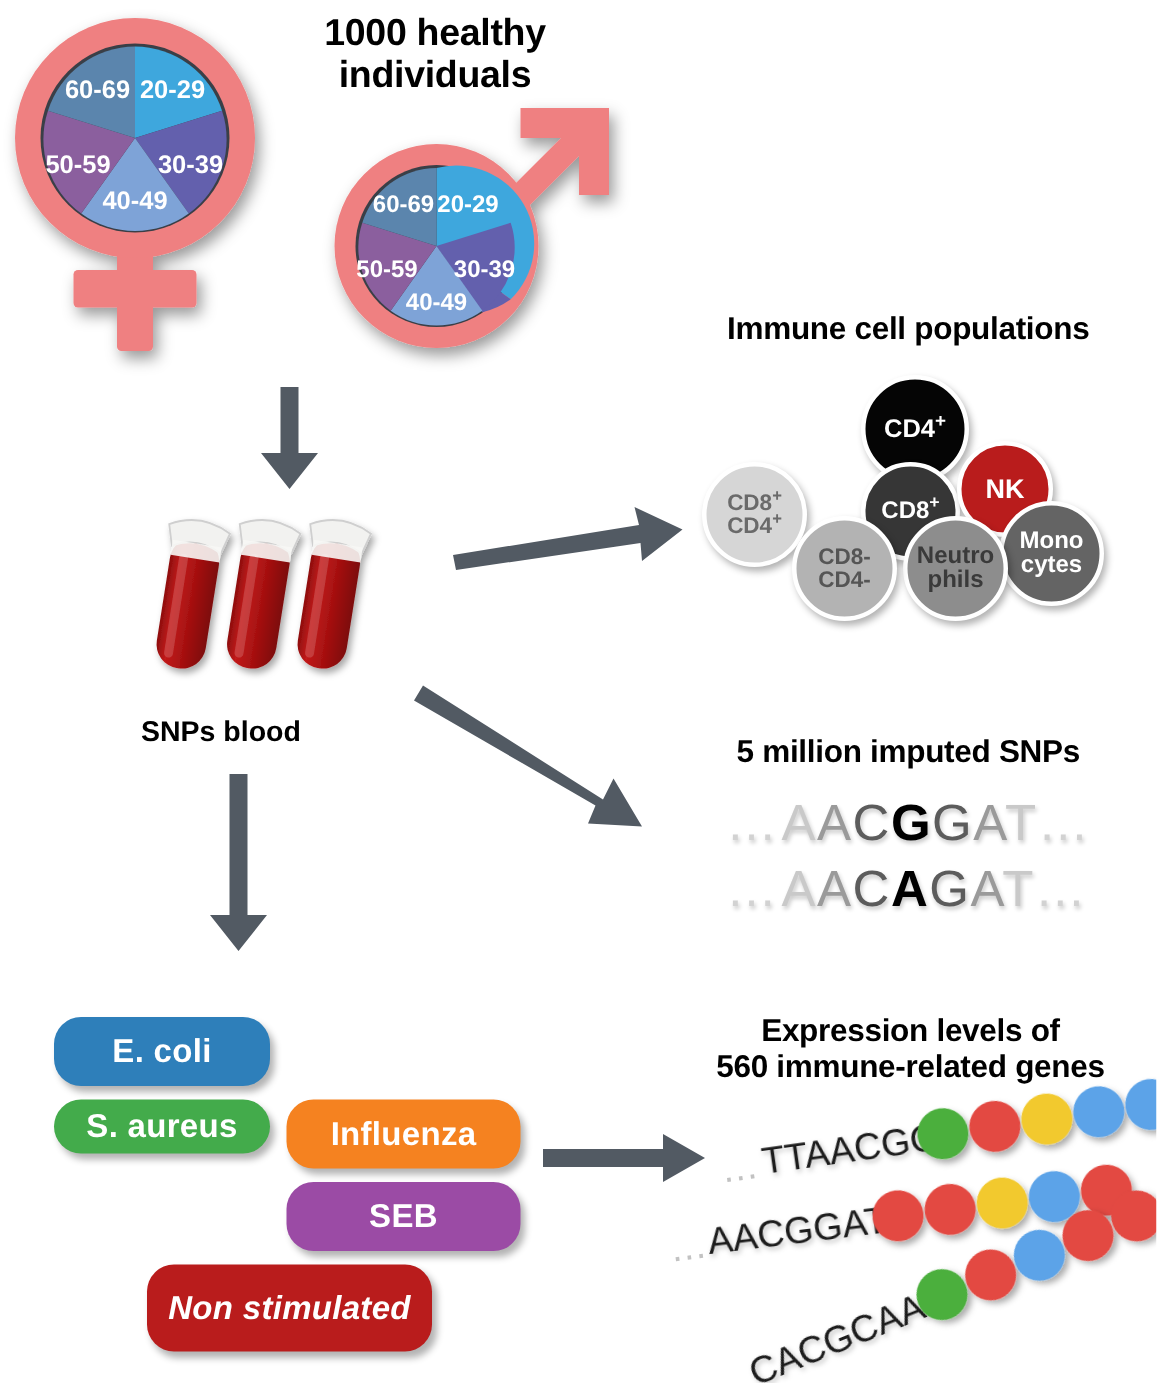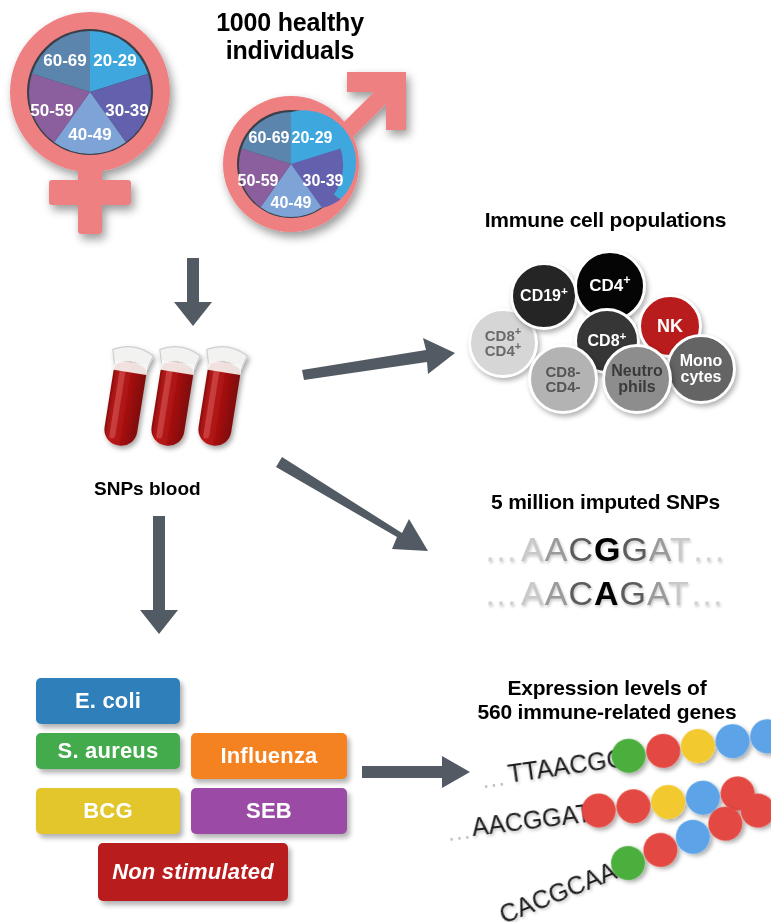--- a/index.html
+++ b/index.html
@@ -87,21 +87,21 @@
   .snprow .dim   { color: #c9c9c9; }
   .snprow .mid   { color: #9a9a9a; }
   .snprow .dark  { color: #5c5c5c; }
   .snprow .snp   { color: #000000; font-weight: bold; }
   .snprow .dots  { color: #d2d2d2; letter-spacing: 3px; }
 
   
   .pillgrid { position: absolute; }
   .pill {
     position: absolute;
-    border-radius: 5px;
+    border-radius: 18px;
     display: flex;
     align-items: center;
     justify-content: center;
     color: #ffffff;
     font-weight: bold;
     font-size: 22px;
     letter-spacing: 0.2px;
     box-shadow: 3px 4px 5px rgba(0,0,0,0.30);
     box-sizing: border-box;
   }
@@ -247,23 +247,20 @@
   </div>
 
   <div class="abs heading" style="left:448px; top:208px; width:315px; font-size:21px;">Immune cell populations</div>
 
   <div class="cellmap" style="left:462px; top:246px; width:300px; height:170px;">
 
     <div class="cell" style="left:6px;  top:62px;  width:70px;  height:70px;  background:#d6d6d6; color:#6a6a6a; font-size:15px;">
       <span>CD8<sup>+</sup><br>CD4<sup>+</sup></span>
     </div>
 
-    <div class="cell" style="left:48px;  top:16px;  width:68px;  height:68px;  background:#252525; color:#ffffff; font-size:16px;">
-      <span>CD19<sup>+</sup></span>
-    </div>
 
     <div class="cell" style="left:112px; top:4px;   width:72px;  height:72px;  background:#050505; color:#ffffff; font-size:17px;">
       <span>CD4<sup>+</sup></span>
     </div>
 
     <div class="cell" style="left:112px; top:62px;  width:66px;  height:66px;  background:#363636; color:#ffffff; font-size:16px;">
       <span>CD8<sup>+</sup></span>
     </div>
 
     <div class="cell" style="left:176px; top:48px;  width:64px;  height:64px;  background:#b91c1c; color:#ffffff; font-size:18px;">
@@ -300,23 +297,20 @@
       <span>E. coli</span>
     </div>
 
     <div class="pill" style="left:0px;   top:55px;  width:144px; height:36px; background:#43ab4b;">
       <span>S. aureus</span>
     </div>
     <div class="pill" style="left:155px; top:55px;  width:156px; height:46px; background:#f58220;">
       <span>Influenza</span>
     </div>
 
-    <div class="pill" style="left:0px;   top:110px; width:144px; height:46px; background:#e3c62c;">
-      <span>BCG</span>
-    </div>
     <div class="pill" style="left:155px; top:110px; width:156px; height:46px; background:#9b4ba5;">
       <span>SEB</span>
     </div>
 
     <div class="pill" style="left:62px;  top:165px; width:190px; height:58px; background:#b91c1c;font-style:italic;">
       <span>Non stimulated</span>
     </div>
   </div>
 
   <div class="abs arrow" style="left:362px; top:756px;">

